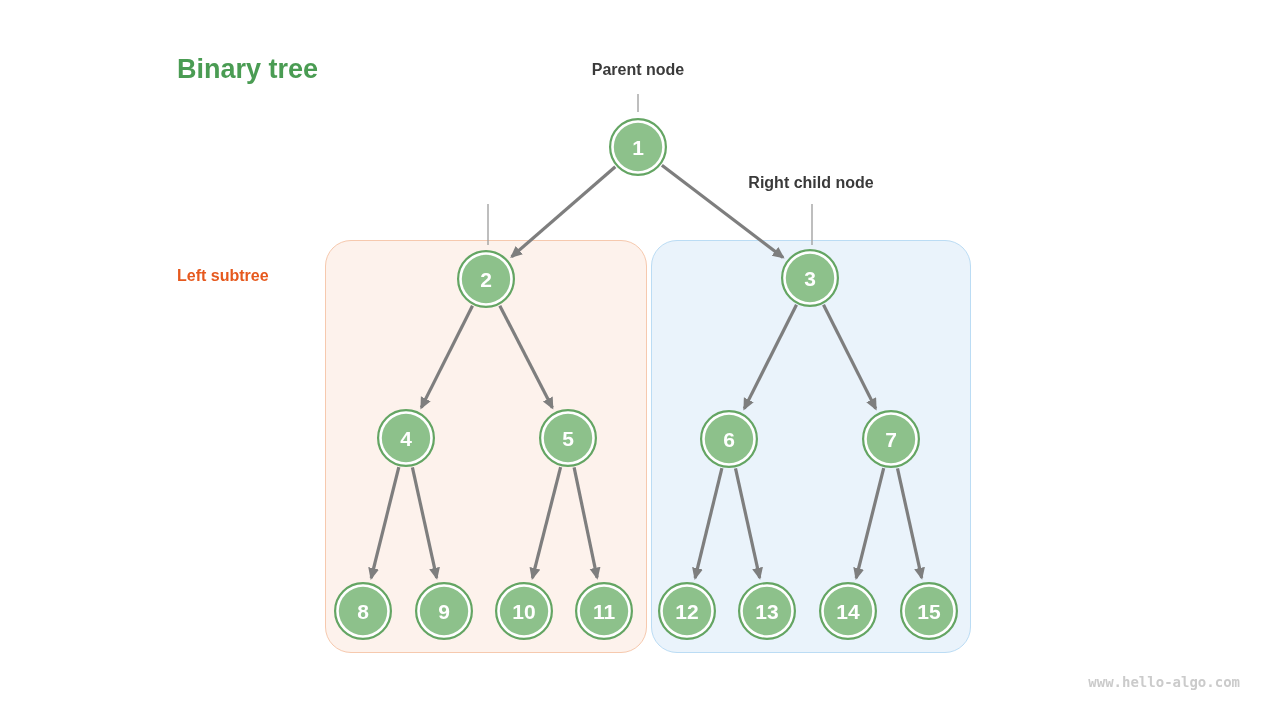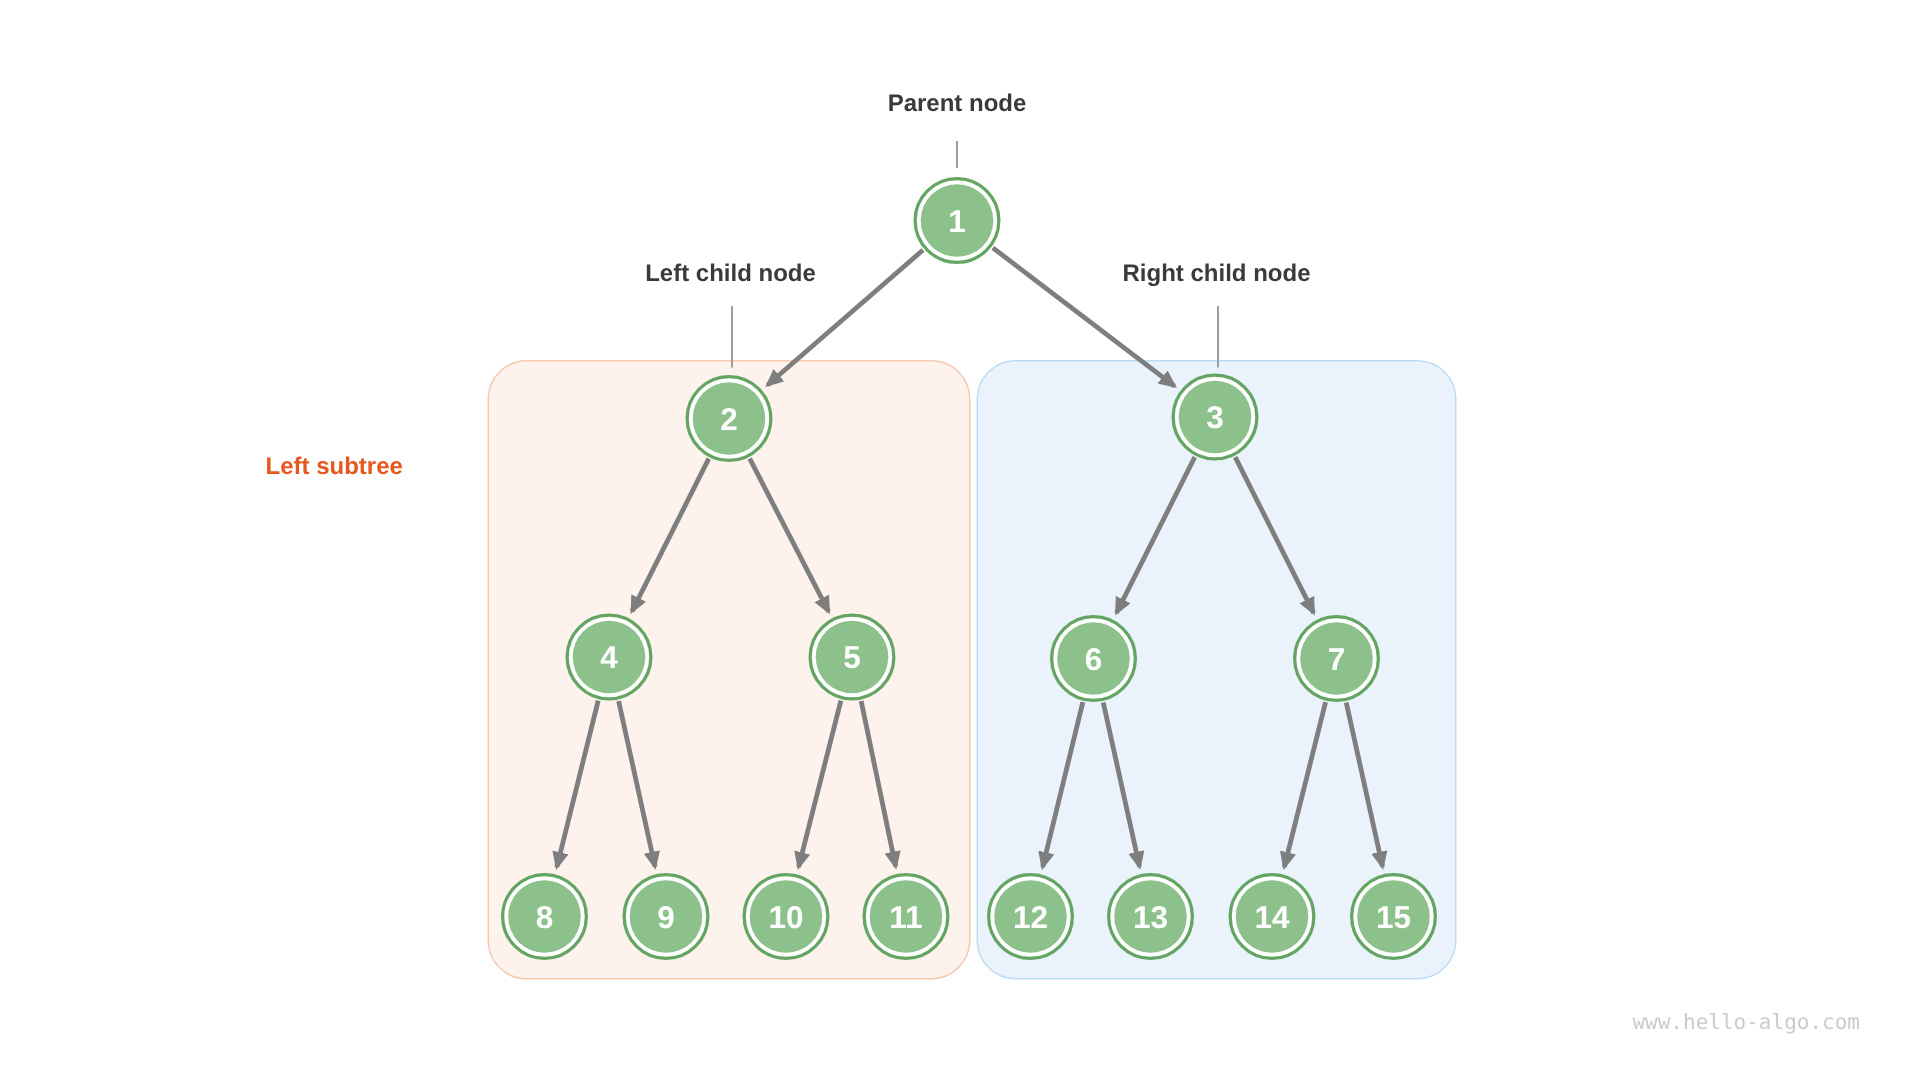--- a/index.html
+++ b/index.html
@@ -11,25 +11,25 @@
   .regions-layer{z-index:1;}
   .svg-layer{z-index:2;}
   .labels-layer{z-index:3;pointer-events:none;}
   .region{position:absolute;border-style:solid;border-width:1px;}
   .lbl{position:absolute;font-weight:bold;white-space:nowrap;color:#3a3a3a;}
   .title{left:177px;top:54px;font-size:27px;}
   .anno{font-size:16px;}
   .lbl-parent{left:638px;top:61px;transform:translateX(-50%);}
   .lbl-left-child{left:487px;top:174px;transform:translateX(-50%);}
   .lbl-right-child{left:811px;top:174px;transform:translateX(-50%);text-align:right;}
-  .lbl-left-subtree{left:177px;top:267px;margin-top:36px;}
+  .lbl-left-subtree{left:177px;top:267px;}
   .lbl-right-subtree{left:984px;top:267px;}
   .watermark{
     position:absolute;right:40px;top:674px;font-size:14px;
-    font-family:"DejaVu Sans Mono","Liberation Mono",monospace;font-weight:normal;
+    font-family:"DejaVu Sans Mono","Liberation Mono",monospace;font-weight:bold;
   }
   .node-value{font-family:"Liberation Sans","DejaVu Sans",sans-serif;font-size:21px;font-weight:bold;}
 </style>
 </head>
 <body>
 
 <div class="canvas">
 
   <div class="regions-layer">
       <div class="region" style="left: 325px; top: 240px; width: 320px; height: 411px; background: rgb(253, 242, 236); border-color: rgb(246, 201, 174); border-radius: 26px;"></div>
@@ -136,20 +136,20 @@
         </g>
         <g>
           <circle cx="929" cy="611" r="27.9" fill="#ffffff" stroke="#64a563" stroke-width="2.2"></circle>
           <circle cx="929" cy="611" r="24.2" fill="#8dc18b"></circle>
           <text x="929" y="618.5" text-anchor="middle" fill="#ffffff" class="node-value">15</text>
         </g>
       </g>
   </svg>
 
   <div class="labels-layer">
+    <div class="lbl title" style="color: rgb(74, 156, 83);">Binary tree</div>
     <div class="lbl anno lbl-parent" style="color: rgb(58, 58, 58);">Parent node</div>
-    <div class="lbl anno lbl-left-child" style="color: rgb(58, 58, 58);">Left child node</div>
     <div class="lbl anno lbl-right-child" style="color: rgb(58, 58, 58);">Right child node</div>
     <div class="lbl anno lbl-left-subtree" style="color: rgb(230, 89, 30);">Left subtree</div>
     <div class="lbl watermark" style="color: rgb(203, 203, 203);">www.hello-algo.com</div>
   </div>
 
 </div>
 
 </body></html>

